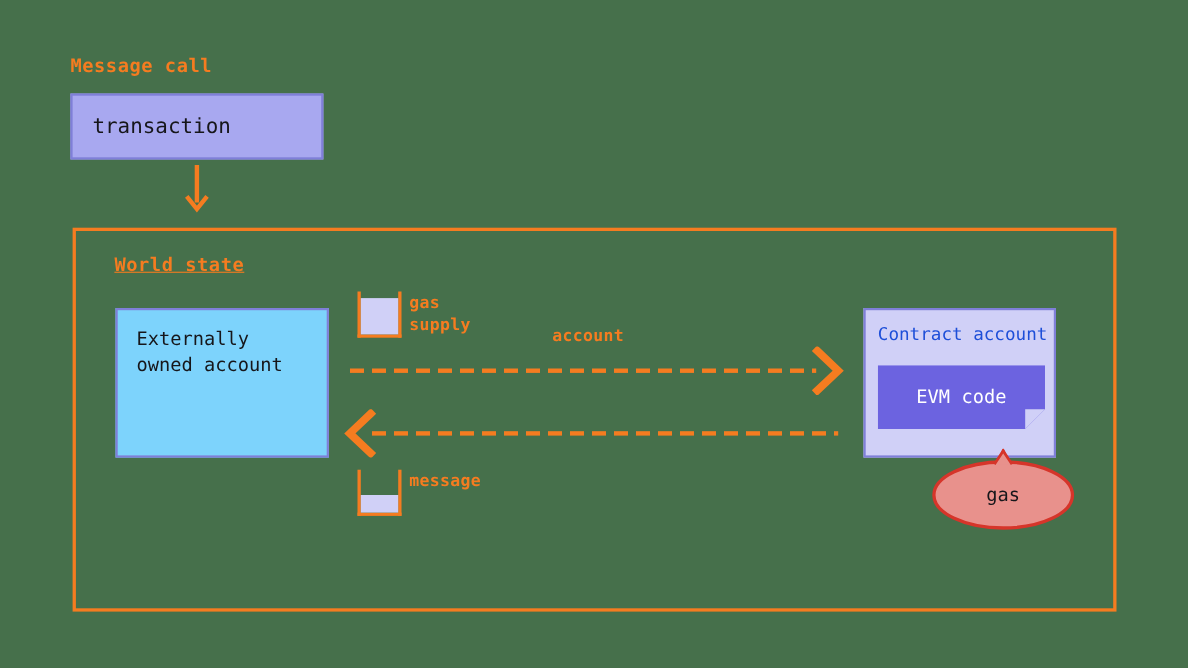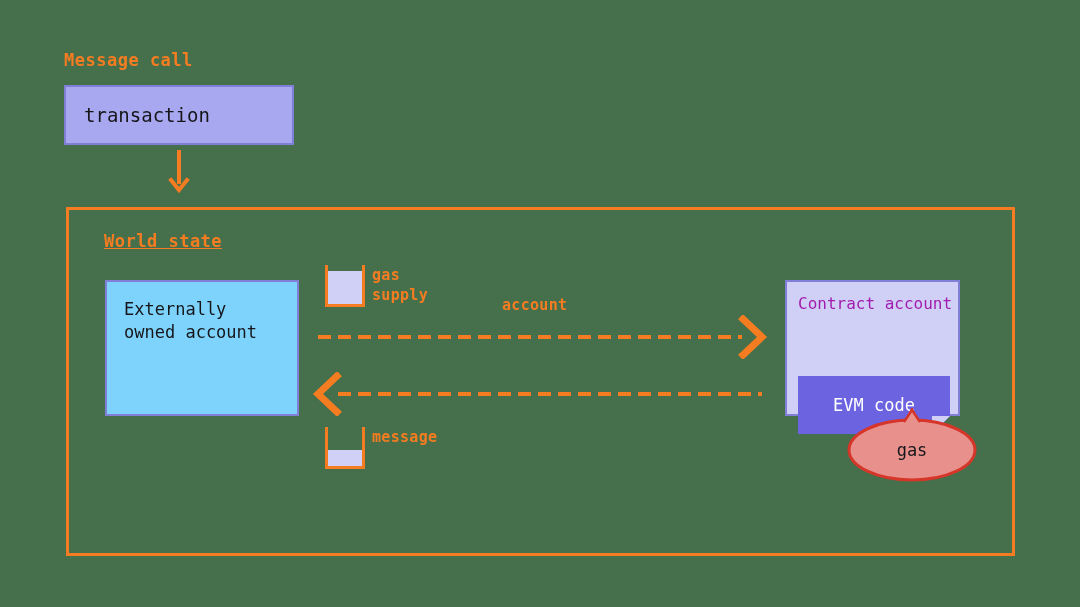--- a/index.html
+++ b/index.html
@@ -126,28 +126,28 @@
   
   #contract-account-box {
     left: 785px; top: 280px;
     width: 175px; height: 136px;
     background: #d0d0f7;
     border: 2px solid #7f7fd8;
     box-sizing: border-box;
     padding: 12px 0 0 11px;
   }
   #contract-account-box .boxtext {
-    color: #a21caf;
+    color: #1d4ed8;
     font-size: 16px;
     white-space: pre;
   }
 
   #evm-code-doc {
     left: 798px; top: 332px;
-    width: 129px; height: 58px; margin-top: 44px;
+    width: 129px; height: 58px;
   }
   #evm-code-doc .doctext {
     position: absolute;
     left: 0; top: 0;
     width: 152px; height: 58px;
     display: flex;
     align-items: center;
     justify-content: center;
     color: #ffffff;
     font-size: 17px;

